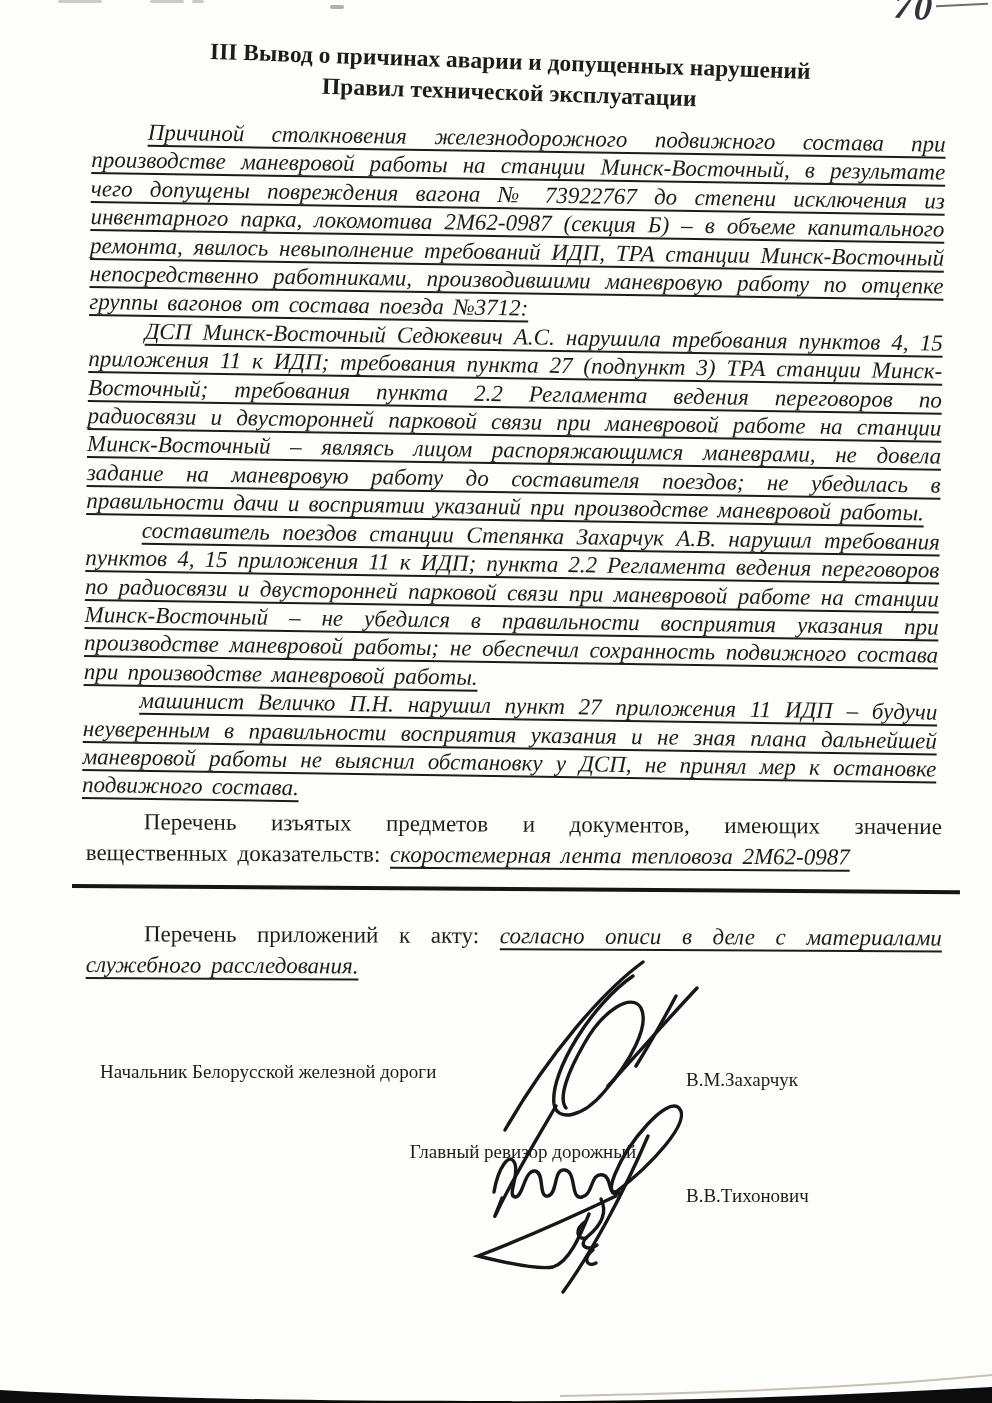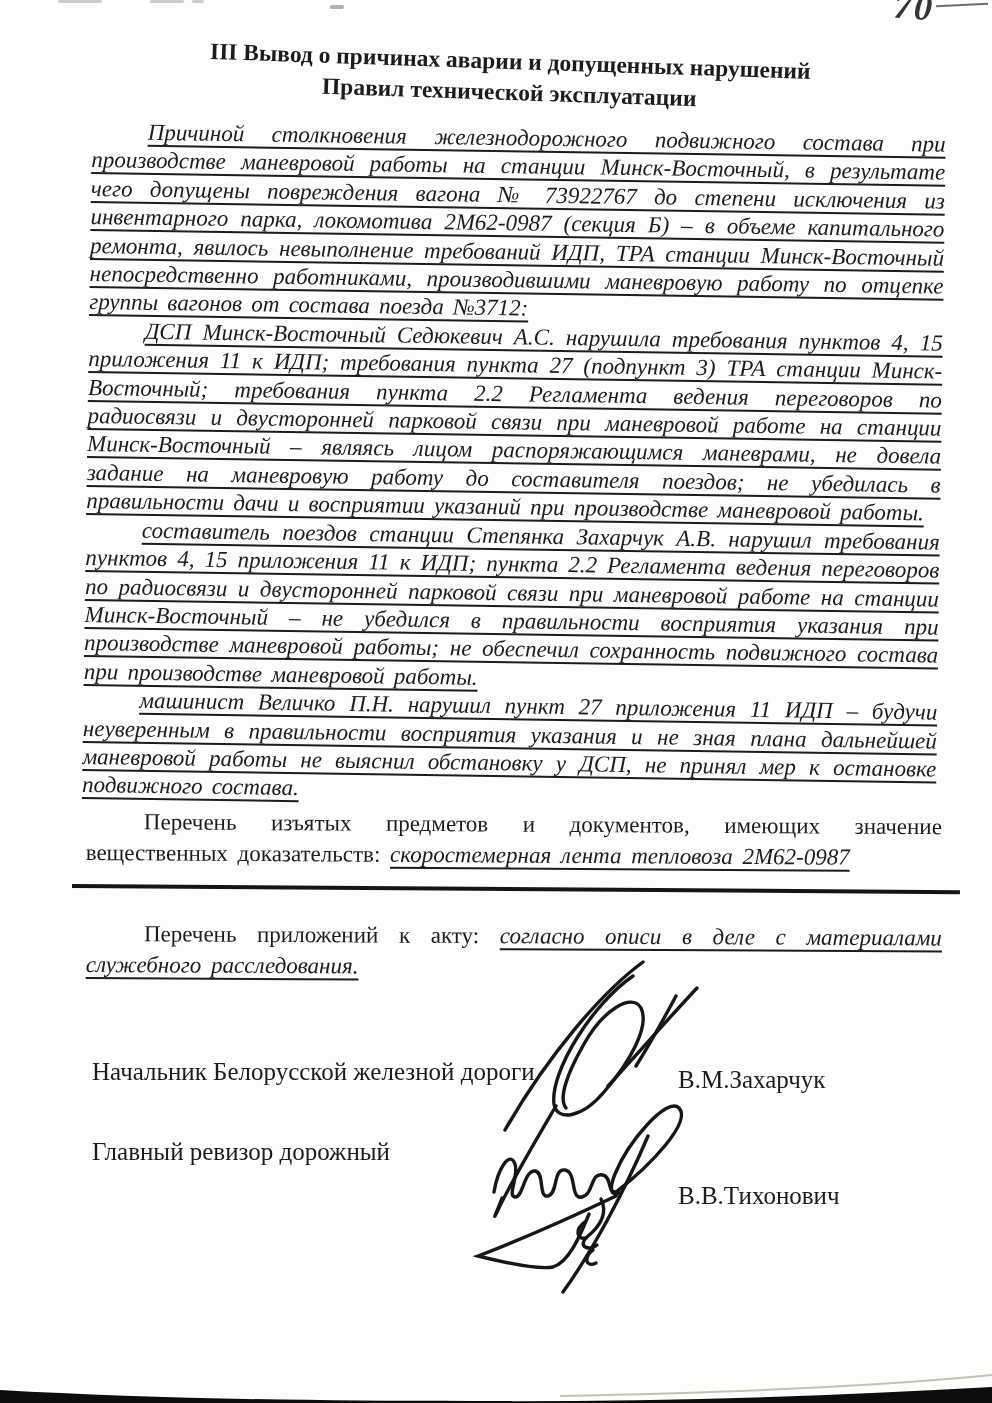--- a/index.html
+++ b/index.html
@@ -61,24 +61,24 @@
   }
   .divider {
     position:absolute; top:884px; left:72px; width:888px; height:4px;
     background:#151515; transform:rotate(0.4deg); transform-origin:0 0;
   }
   .appendix {
     position:absolute; top:918px; left:86px; right:50px;
     transform:rotate(0.3deg); transform-origin:0 0;
   }
   
-  .sig-row { position:absolute; left:92px; right:46px; font-size:25px; line-height:31px; }
+  .sig-row { position:absolute; left:100px; right:46px; font-size:19px; line-height:31px; }
   .sig-row .name { position:absolute; left:586px; top:8px; white-space:nowrap; }
   .row1 { top:1056px; }
-  .row2 { top:1136px; }
+  .row2 { top:1136px;text-align:center; }
   .row2 .name { top:44px; }
   .sig-ink { position:absolute; left:0; top:0; pointer-events:none; }
 </style>
 </head>
 <body>
 
 <div class="page">
 
   <div class="smudge" style="top:0;left:58px;width:44px;height:3px"></div>
   <div class="smudge" style="top:0;left:150px;width:34px;height:3px"></div>

